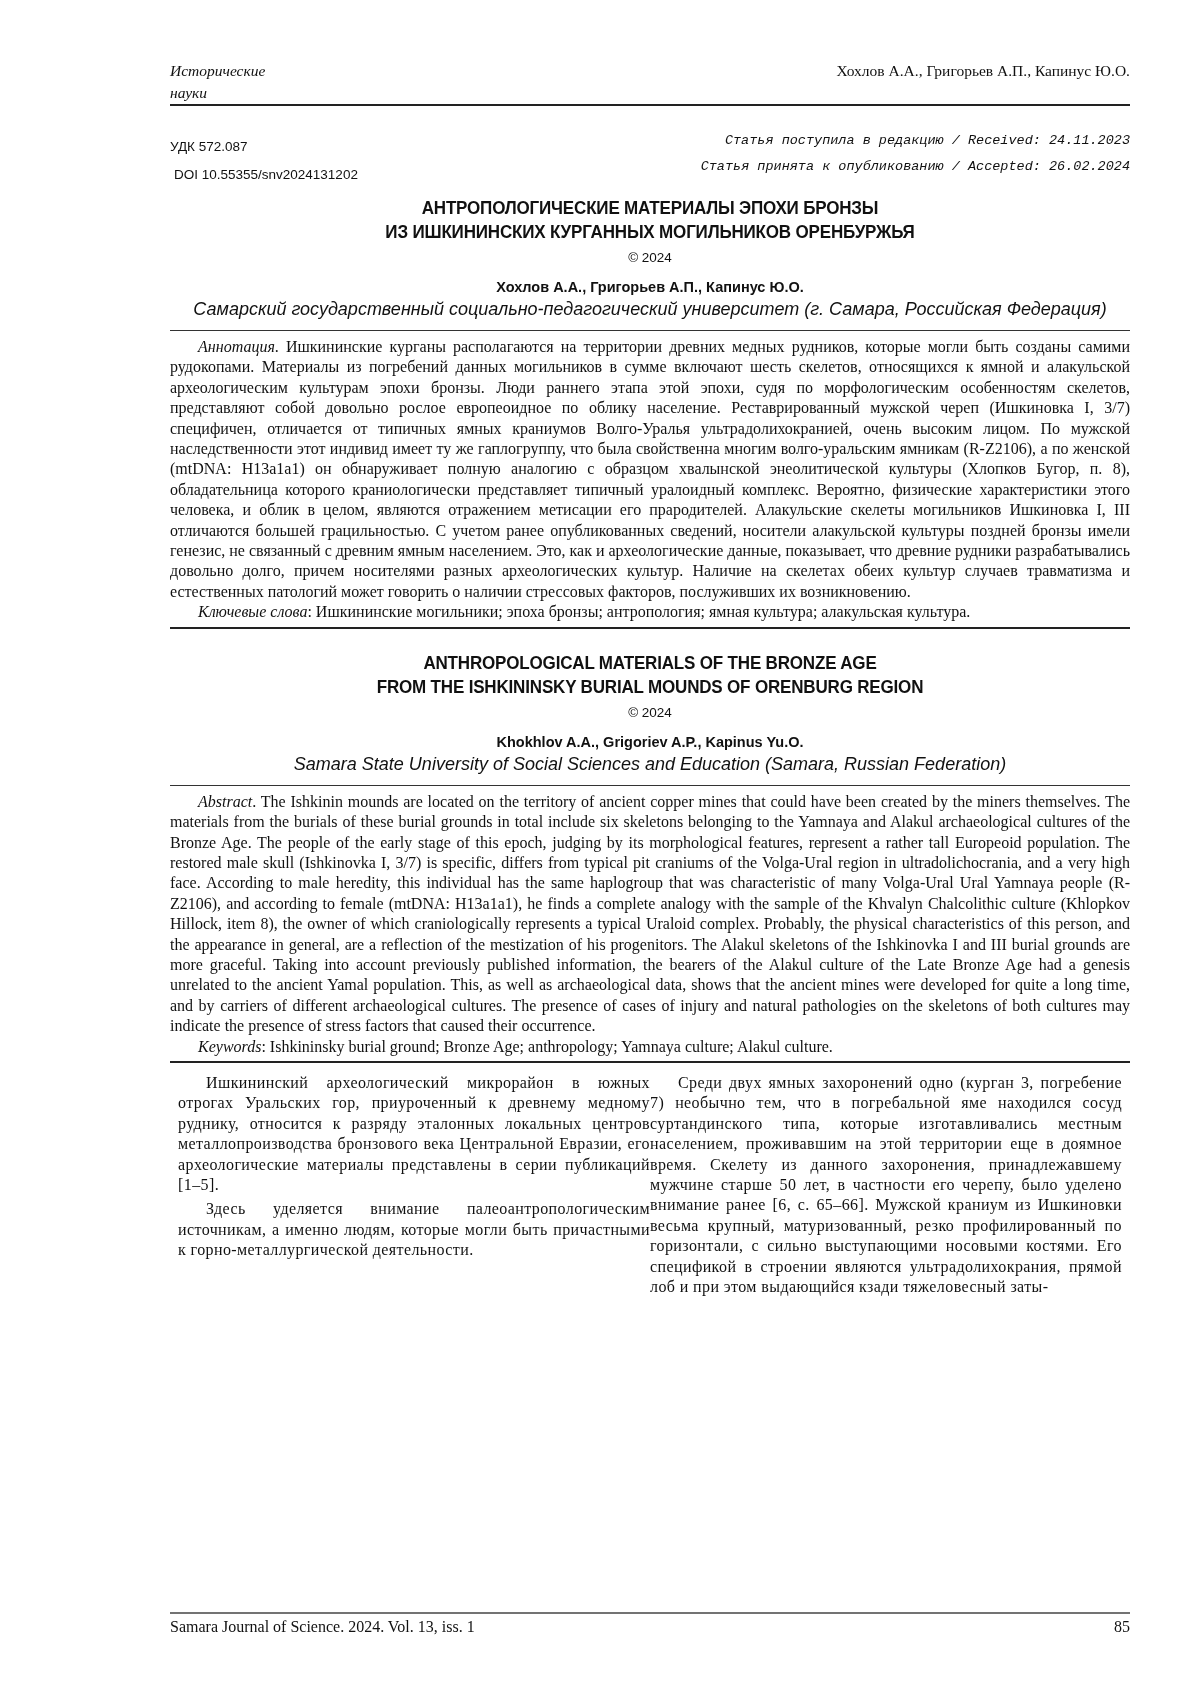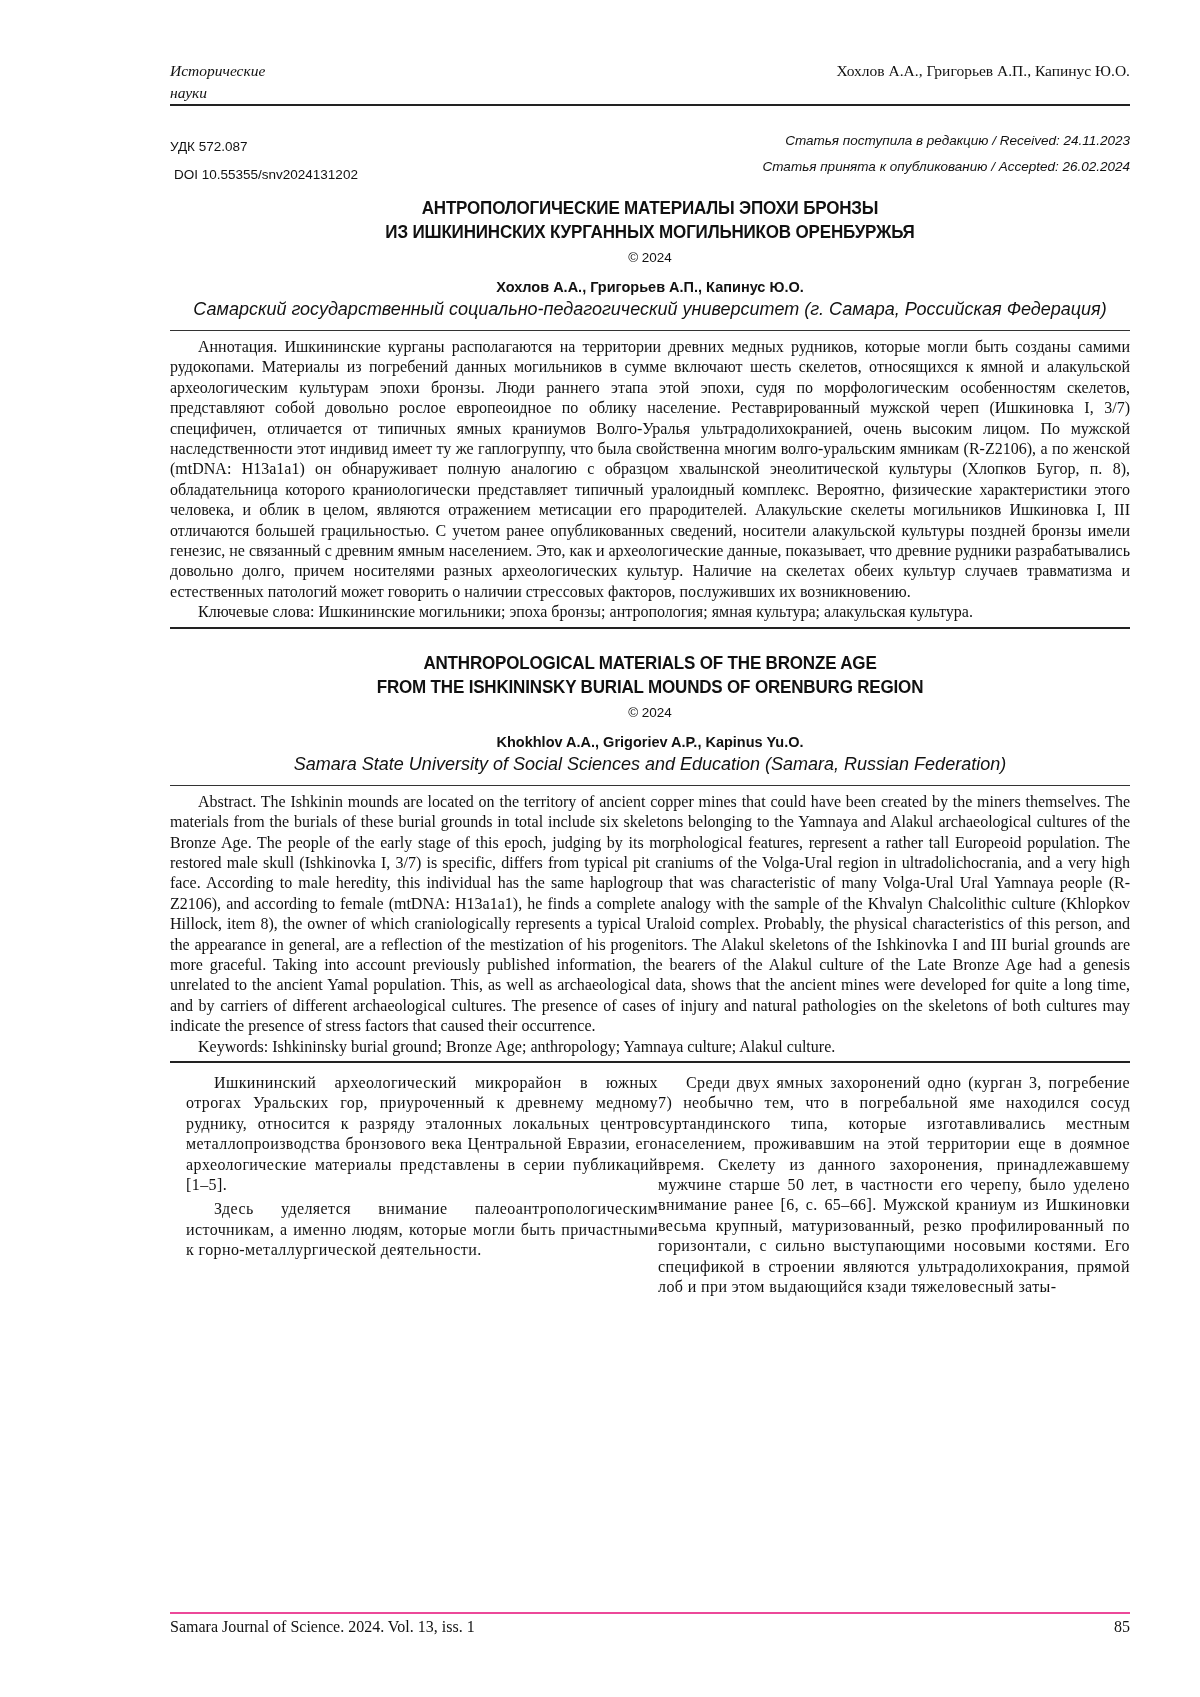--- a/index.html
+++ b/index.html
@@ -11,36 +11,36 @@
   .run-header .journal { position: absolute; left: 0; top: 0; font-style: italic; }
   .run-header .journal span { display: block; }
   .run-header .right { position: absolute; right: 0; top: 0; text-align: right; }
   .run-header .right span { display: block; }
   .rule { border: 0; border-top: 2px solid #222; margin: 0; }
   .rule.thin { border-top: 1.5px solid #333; }
 
   .meta { position: relative; height: 62px; margin-top: 18px; font-family: "Liberation Sans", sans-serif; font-size: 13.5px; }
   .meta .left { position: absolute; left: 0; top: 9px; line-height: 28px; }
   .meta .left .doi { padding-left: 4px; }
-  .meta .right-col { position: absolute; right: 0; top: 4px; text-align: right; font-style: italic; line-height: 26px; font-size: 13.5px; }
+  .meta .right-col { position: absolute; right: 0; top: 4px; text-align: right; font-style: italic; line-height: 26px; font-size: 13.5px; font-family: Liberation Mono, monospace; }
 
   .title { text-align: center; font-family: "Liberation Sans", sans-serif; font-weight: bold; font-size: 18.5px; line-height: 24px; letter-spacing: -0.2px; margin-top: 10px; transform: scaleX(0.92); }
   .copyright { font-family: "Liberation Sans", sans-serif; font-size: 13.5px; margin-top: 6px; height: 22px; text-align: center; }
   .authors { text-align: center; font-family: "Liberation Sans", sans-serif; font-weight: bold; font-size: 14.5px; margin-top: 4px; line-height: 22px; }
   .affil { text-align: center; font-family: "Liberation Sans", sans-serif; font-style: italic; font-size: 18px; line-height: 22px; margin-bottom: 10px; }
 
   .abstract { font-family: "Liberation Serif", serif; font-size: 16px; line-height: 20.4px; text-align: justify; padding: 6px 0 4px 0; }
   .abstract p { margin: 0; text-indent: 28px; }
-  .abstract .lead { }
+  .abstract .lead { font-style: italic; }
 
-  .columns { display: flex; justify-content: flex-end; margin-top: 10px; }
+  .columns { display: flex; justify-content: center; margin-top: 10px; }
   .col { width: 472px; font-family: "Liberation Serif", serif; font-size: 16px; line-height: 20.4px; text-align: justify; letter-spacing: 0.4px; }
   .col p { margin: 0 0 4px 0; text-indent: 28px; }
 
-  .footer { position: absolute; left: 170px; top: 1612px; width: 960px; border-top: 2px solid #ec4899; font-family: "Liberation Serif", serif; font-size: 16px; line-height: 22px; }
+  .footer { position: absolute; left: 170px; top: 1612px; width: 960px; border-top: 2px solid #737373; font-family: "Liberation Serif", serif; font-size: 16px; line-height: 22px; }
   .footer .jname { position: absolute; left: 0; top: 2px; }
   .footer .pnum { position: absolute; right: 0; top: 2px; }
 </style>
 </head>
 <body>
 
 <div class="page">
 
   <div class="run-header">
     <div class="journal">

